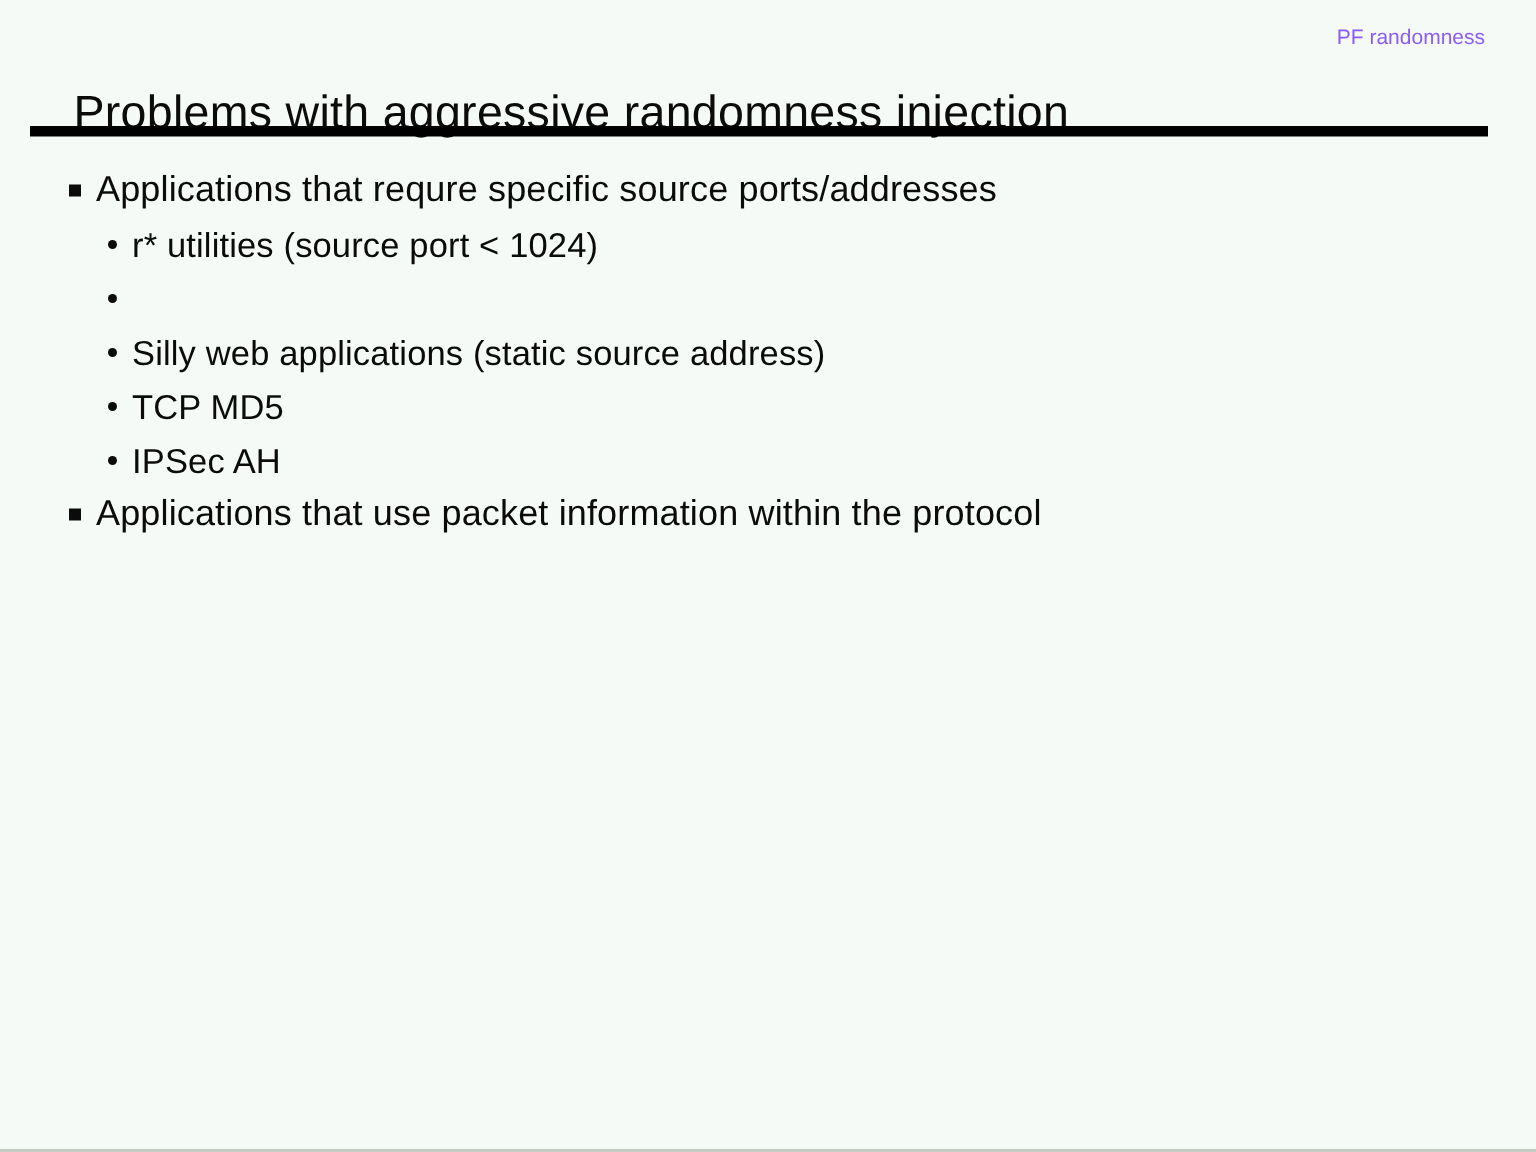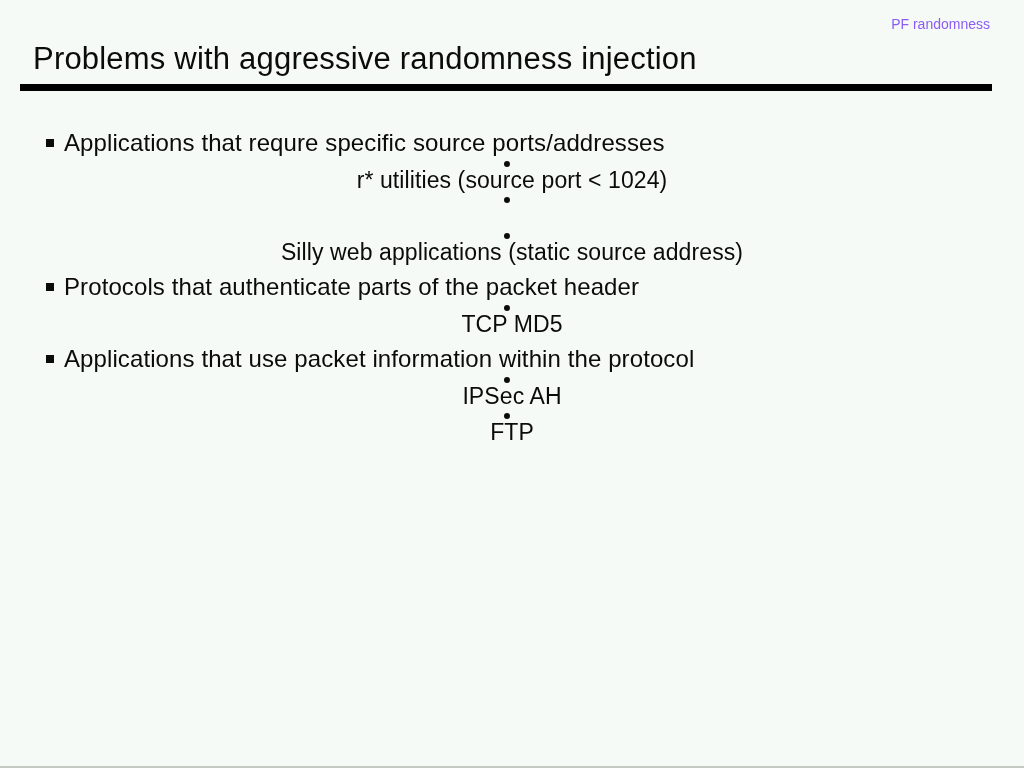--- a/index.html
+++ b/index.html
@@ -39,37 +39,37 @@
   .title-rule {
     position: absolute;
     top: 84px;
     left: 20px;
     width: 972px;
     height: 7px;
     background: #000000;
   }
   .bullet-list {
     position: absolute;
-    top: 125px;
+    top: 109px;
     left: 0;
     width: 1024px;
   }
   .bullet-row {
     display: flex;
     align-items: center;
     height: 36px;
     white-space: nowrap;
   }
   .bullet-row.level1 {
     padding-left: 46px;
     font-size: 24px;
   }
   .bullet-row.level2 {
+    padding-left: 72px;
     font-size: 23px;
-    flex-direction: column;
   }
   .marker {
     flex: 0 0 auto;
     background: #0b0b0b;
   }
   .marker.square {
     width: 8px;
     height: 8px;
     margin-right: 10px;
   }
@@ -81,53 +81,45 @@
   }
   .bullet-text {
     letter-spacing: 0.1px;
   }
 </style>
 </head>
 <body>
 
 <div class="corner-label">PF randomness</div>
 
-<h1 class="slide-title" style="margin:0;font-weight:normal;">Problems with aggressive randomness injection</h1>
+<h1 class="slide-title" style="margin:16px;font-weight:normal;">Problems with aggressive randomness injection</h1>
 
 <div class="title-rule"></div>
 
 <div class="bullet-list">
     <div class="bullet-row level1">
       <span class="marker square"></span>
       <span class="bullet-text">Applications that requre specific source ports/addresses</span>
     </div>
     <div class="bullet-row level2">
       <span class="marker dot"></span>
       <span class="bullet-text">r* utilities (source port &lt; 1024)</span>
     </div>
     <div class="bullet-row level2">
       <span class="marker dot"></span>
     </div>
     <div class="bullet-row level2">
       <span class="marker dot"></span>
       <span class="bullet-text">Silly web applications (static source address)</span>
     </div>
-    <div class="bullet-row level1">
-      <span class="marker square"></span>
-      <span class="bullet-text">Protocols that authenticate parts of the packet header</span>
+    <div class="bullet-row level2">
+      <span class="marker dot"></span>
+      <span class="bullet-text">TCP MD5</span>
     </div>
     <div class="bullet-row level2">
       <span class="marker dot"></span>
-      <span class="bullet-text">TCP MD5</span>
+      <span class="bullet-text">IPSec AH</span>
     </div>
     <div class="bullet-row level1">
       <span class="marker square"></span>
       <span class="bullet-text">Applications that use packet information within the protocol</span>
     </div>
-    <div class="bullet-row level2">
-      <span class="marker dot"></span>
-      <span class="bullet-text">IPSec AH</span>
-    </div>
-    <div class="bullet-row level2">
-      <span class="marker dot"></span>
-      <span class="bullet-text">FTP</span>
-    </div>
   </div>
 
 </body></html>

